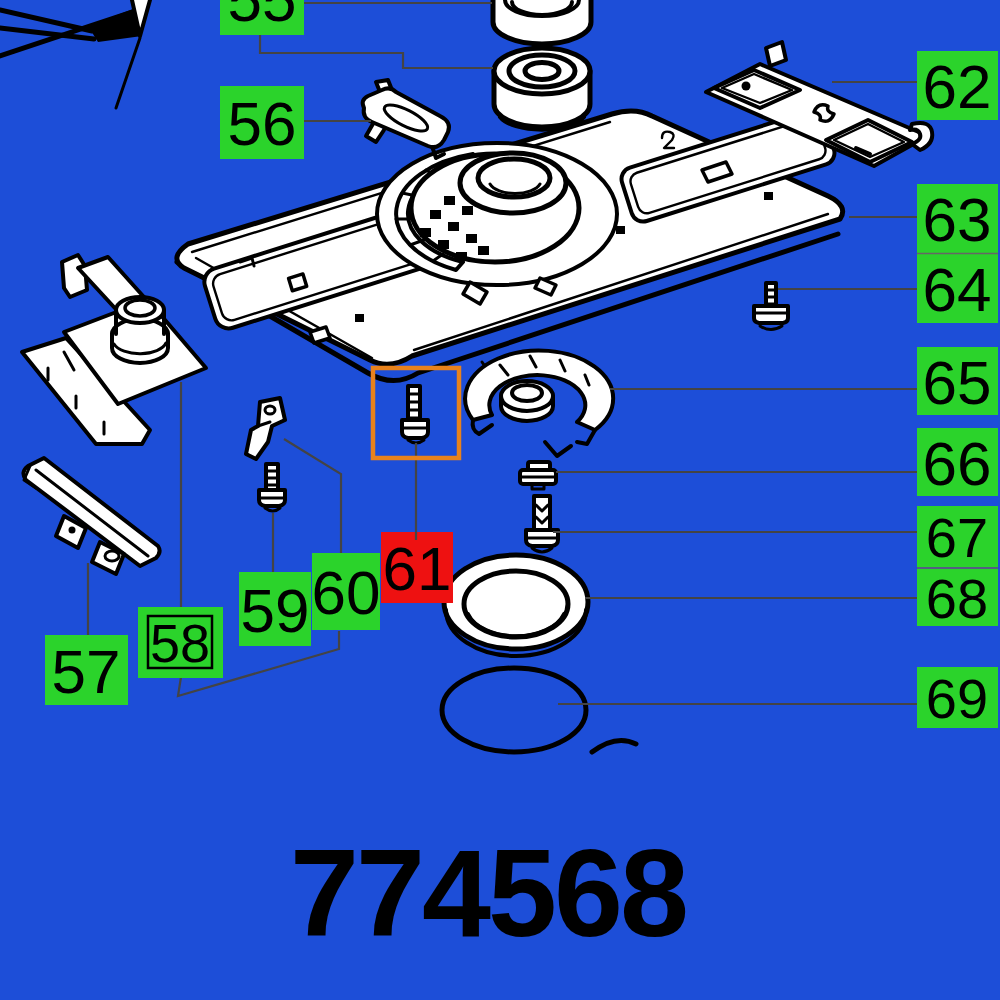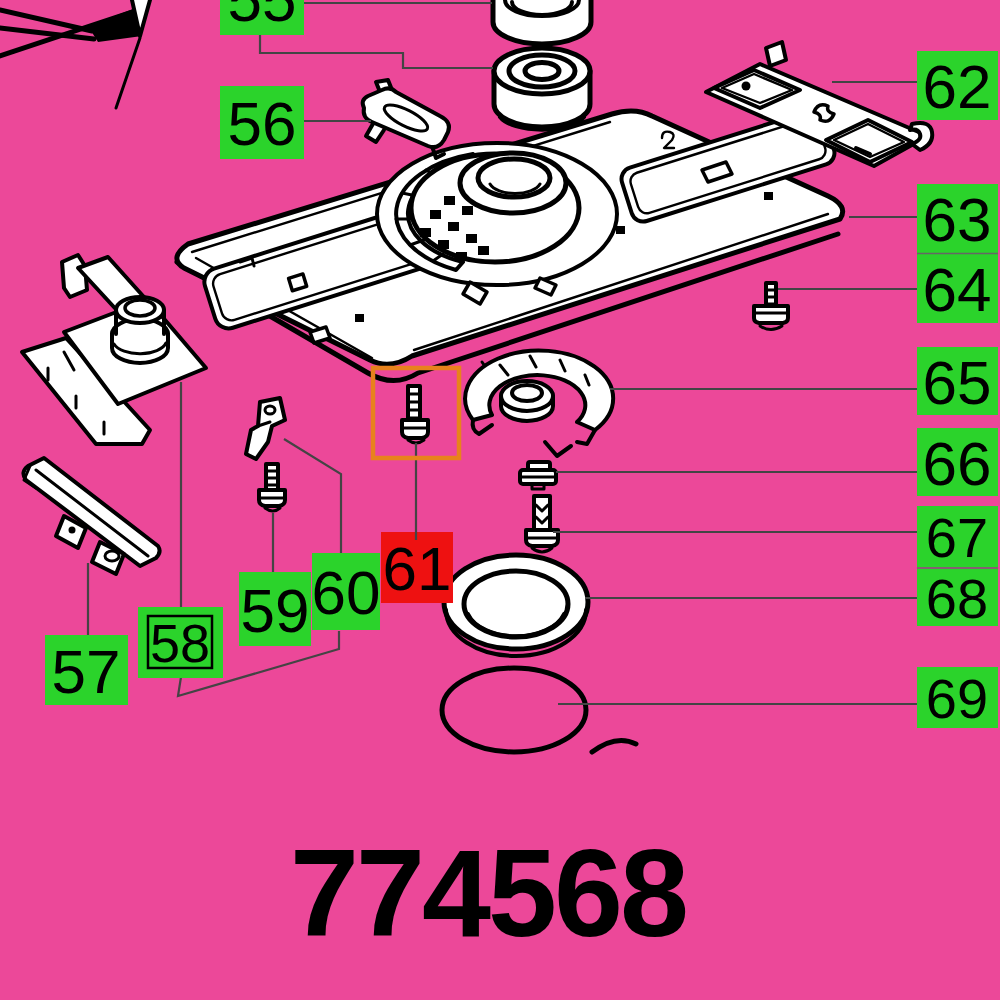--- a/index.html
+++ b/index.html
@@ -1,16 +1,16 @@
 <!DOCTYPE html>
 <html><head>
 <meta charset="utf-8">
 <style>
   html,body{margin:0;padding:0;background:#fff;}
-  .stage{position:relative;width:1000px;height:1000px;background:#ec4899;overflow:hidden;}
+  .stage{position:relative;width:1000px;height:1000px;background:#1d4ed8;overflow:hidden;}
   svg{display:block;}
   .s5{stroke:#000;stroke-width:5;fill:none;stroke-linejoin:round;stroke-linecap:round;}
   .s5w{stroke:#000;stroke-width:5;fill:#fff;stroke-linejoin:round;stroke-linecap:round;}
   .s4{stroke:#000;stroke-width:4;fill:none;stroke-linejoin:round;stroke-linecap:round;}
   .s4w{stroke:#000;stroke-width:4;fill:#fff;stroke-linejoin:round;stroke-linecap:round;}
   .s3{stroke:#000;stroke-width:3;fill:none;stroke-linejoin:round;stroke-linecap:round;}
   .s3w{stroke:#000;stroke-width:3.5;fill:#fff;stroke-linejoin:round;stroke-linecap:round;}
   .s2{stroke:#000;stroke-width:2.4;fill:none;stroke-linejoin:round;stroke-linecap:round;}
   .blk{fill:#000;stroke:none;}
   .lbl{font-family:"Liberation Sans",sans-serif;font-size:62px;fill:#000;text-anchor:middle;}

